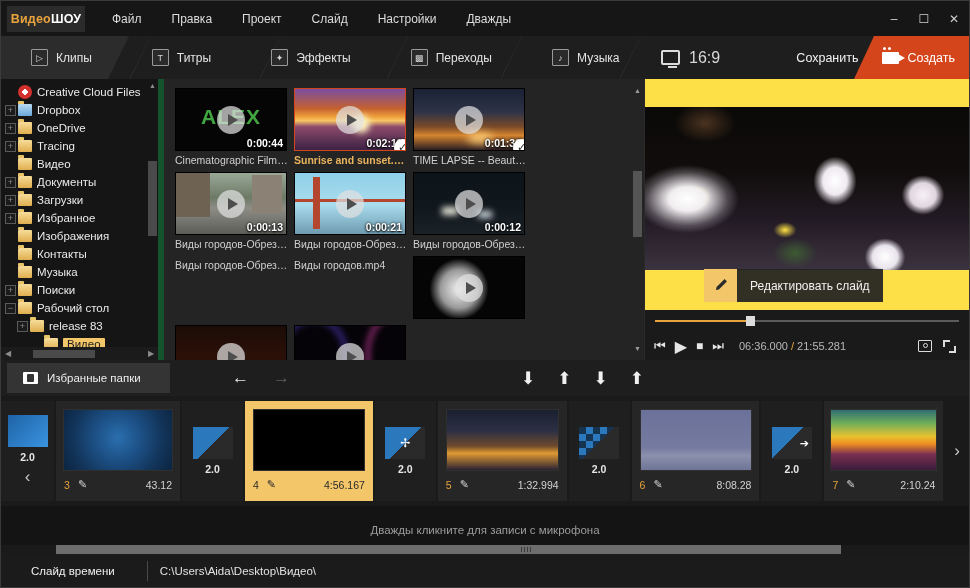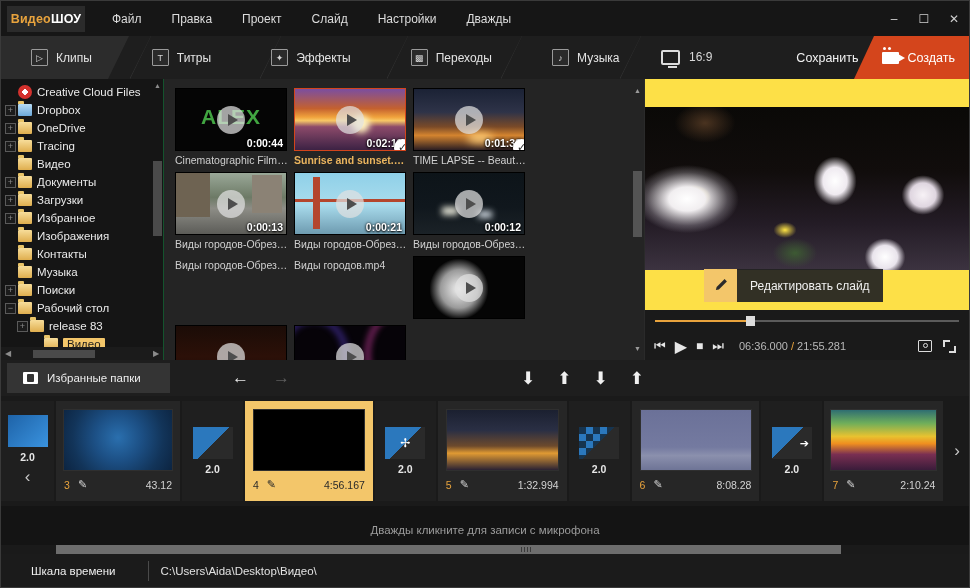--- a/index.html
+++ b/index.html
@@ -34,39 +34,39 @@
               border:1px solid #9a9a9a; border-radius:1px; font-size:9px; color:#d6d6d6;
               background:#2a2a2a; }
   .tab.active{ background:#2c2c2c; }
   .tab.active:after{ content:""; position:absolute; right:-21px; top:0; width:0; height:0;
         border-left:21px solid #2c2c2c; border-top:0 solid transparent; border-bottom:43px solid transparent; }
   .tabsep{ position:absolute; top:0; width:0; height:0;
            border-left:21px solid #3c3c3c; border-bottom:43px solid transparent; }
   .tabsep i{ position:absolute; left:-21px; top:0; width:0; height:0;
            border-left:21px solid #1e1e1e; border-bottom:42px solid transparent; }
   .rightbar{ flex:1; display:flex; align-items:center; background:#1e1e1e; }
-  .ratio{ display:flex; align-items:flex-start; gap:9px; margin-left:20px; font-size:12px; }
+  .ratio{ display:flex; align-items:center; gap:9px; margin-left:20px; font-size:16px; }
   .mon{ width:19px; height:15px; border:2px solid #dcdcdc; border-radius:2px; position:relative; }
   .mon:after{ content:""; position:absolute; left:5px; bottom:-5px; width:9px; height:2px; background:#dcdcdc;}
   .save{ margin-left:auto; font-size:12.5px; color:#f2f2f2; padding:0 16px 0 0; }
   .create{ height:43px; background:#d4451c; display:flex; align-items:center; gap:8px;
            padding:0 14px 0 8px; font-size:12.5px; color:#fff; position:relative; margin-left:0; }
   .create:before{ content:""; position:absolute; left:-20px; top:0; width:0; height:0;
         border-right:20px solid #d4451c; border-top:43px solid transparent; }
   .camico{ position:relative; width:17px; height:12px; background:#fff; border-radius:1px; }
   .camico:after{ content:""; position:absolute; right:-6px; top:2px; border-left:7px solid #fff;
         border-top:4px solid transparent; border-bottom:4px solid transparent; }
   .camico:before{ content:""; position:absolute; top:-5px; left:1px; width:3px;height:3px;
         border-radius:50%; background:#fff; box-shadow:5px 0 0 #fff; }
 
   
   .main{ flex:1 1 auto; display:flex; min-height:0; background:#1e1e1e; }
 
   
-  .tree{ width:163px; flex:0 0 163px; background:#151515; border-right:1px solid #14532d;
+  .tree{ width:163px; flex:0 0 163px; background:#151515; border-right:6px solid #14532d;
          position:relative; overflow:hidden; }
   .treeinner{ padding:4px 0 0 2px; }
   .trow{ height:18px; display:flex; align-items:center; font-size:11.5px; color:#eaeaea;
          white-space:nowrap; padding-left:2px; }
   .exp{ width:11px; height:11px; margin-right:2px; font-size:9px; line-height:9px; color:#8a8a8a;
         border:1px solid #5a5a5a; display:flex; align-items:center; justify-content:center; background:#1b1b1b; }
   .exp.none{ border:none; background:none; color:#4a4a4a; }
   .fld{ width:14px; height:12px; margin-right:5px; border-radius:1px; flex:0 0 14px; position:relative;
         background:linear-gradient(#f6d98c,#e3b košt); background:linear-gradient(#f7dd9a,#dfae4e); }
   .fld:before{ content:""; position:absolute; left:0; top:-3px; width:6px; height:3px;
@@ -612,18 +612,18 @@
 
   <div class="audio">
     <span class="hint">Дважды кликните для записи с микрофона</span>
     <div class="hscroll">
       <div class="t"></div>
       <div class="grip"></div>
     </div>
   </div>
 
   <div class="status">
-    <div class="stab" style="margin-left:16px">Шкала времени</div>
+    <div class="stab" style="margin-left:16px">Слайд времени</div>
     <span class="vsep"></span>
     <span class="path">C:\Users\Aida\Desktop\Видео\</span>
   </div>
 
 </div>
 
 </body></html>

